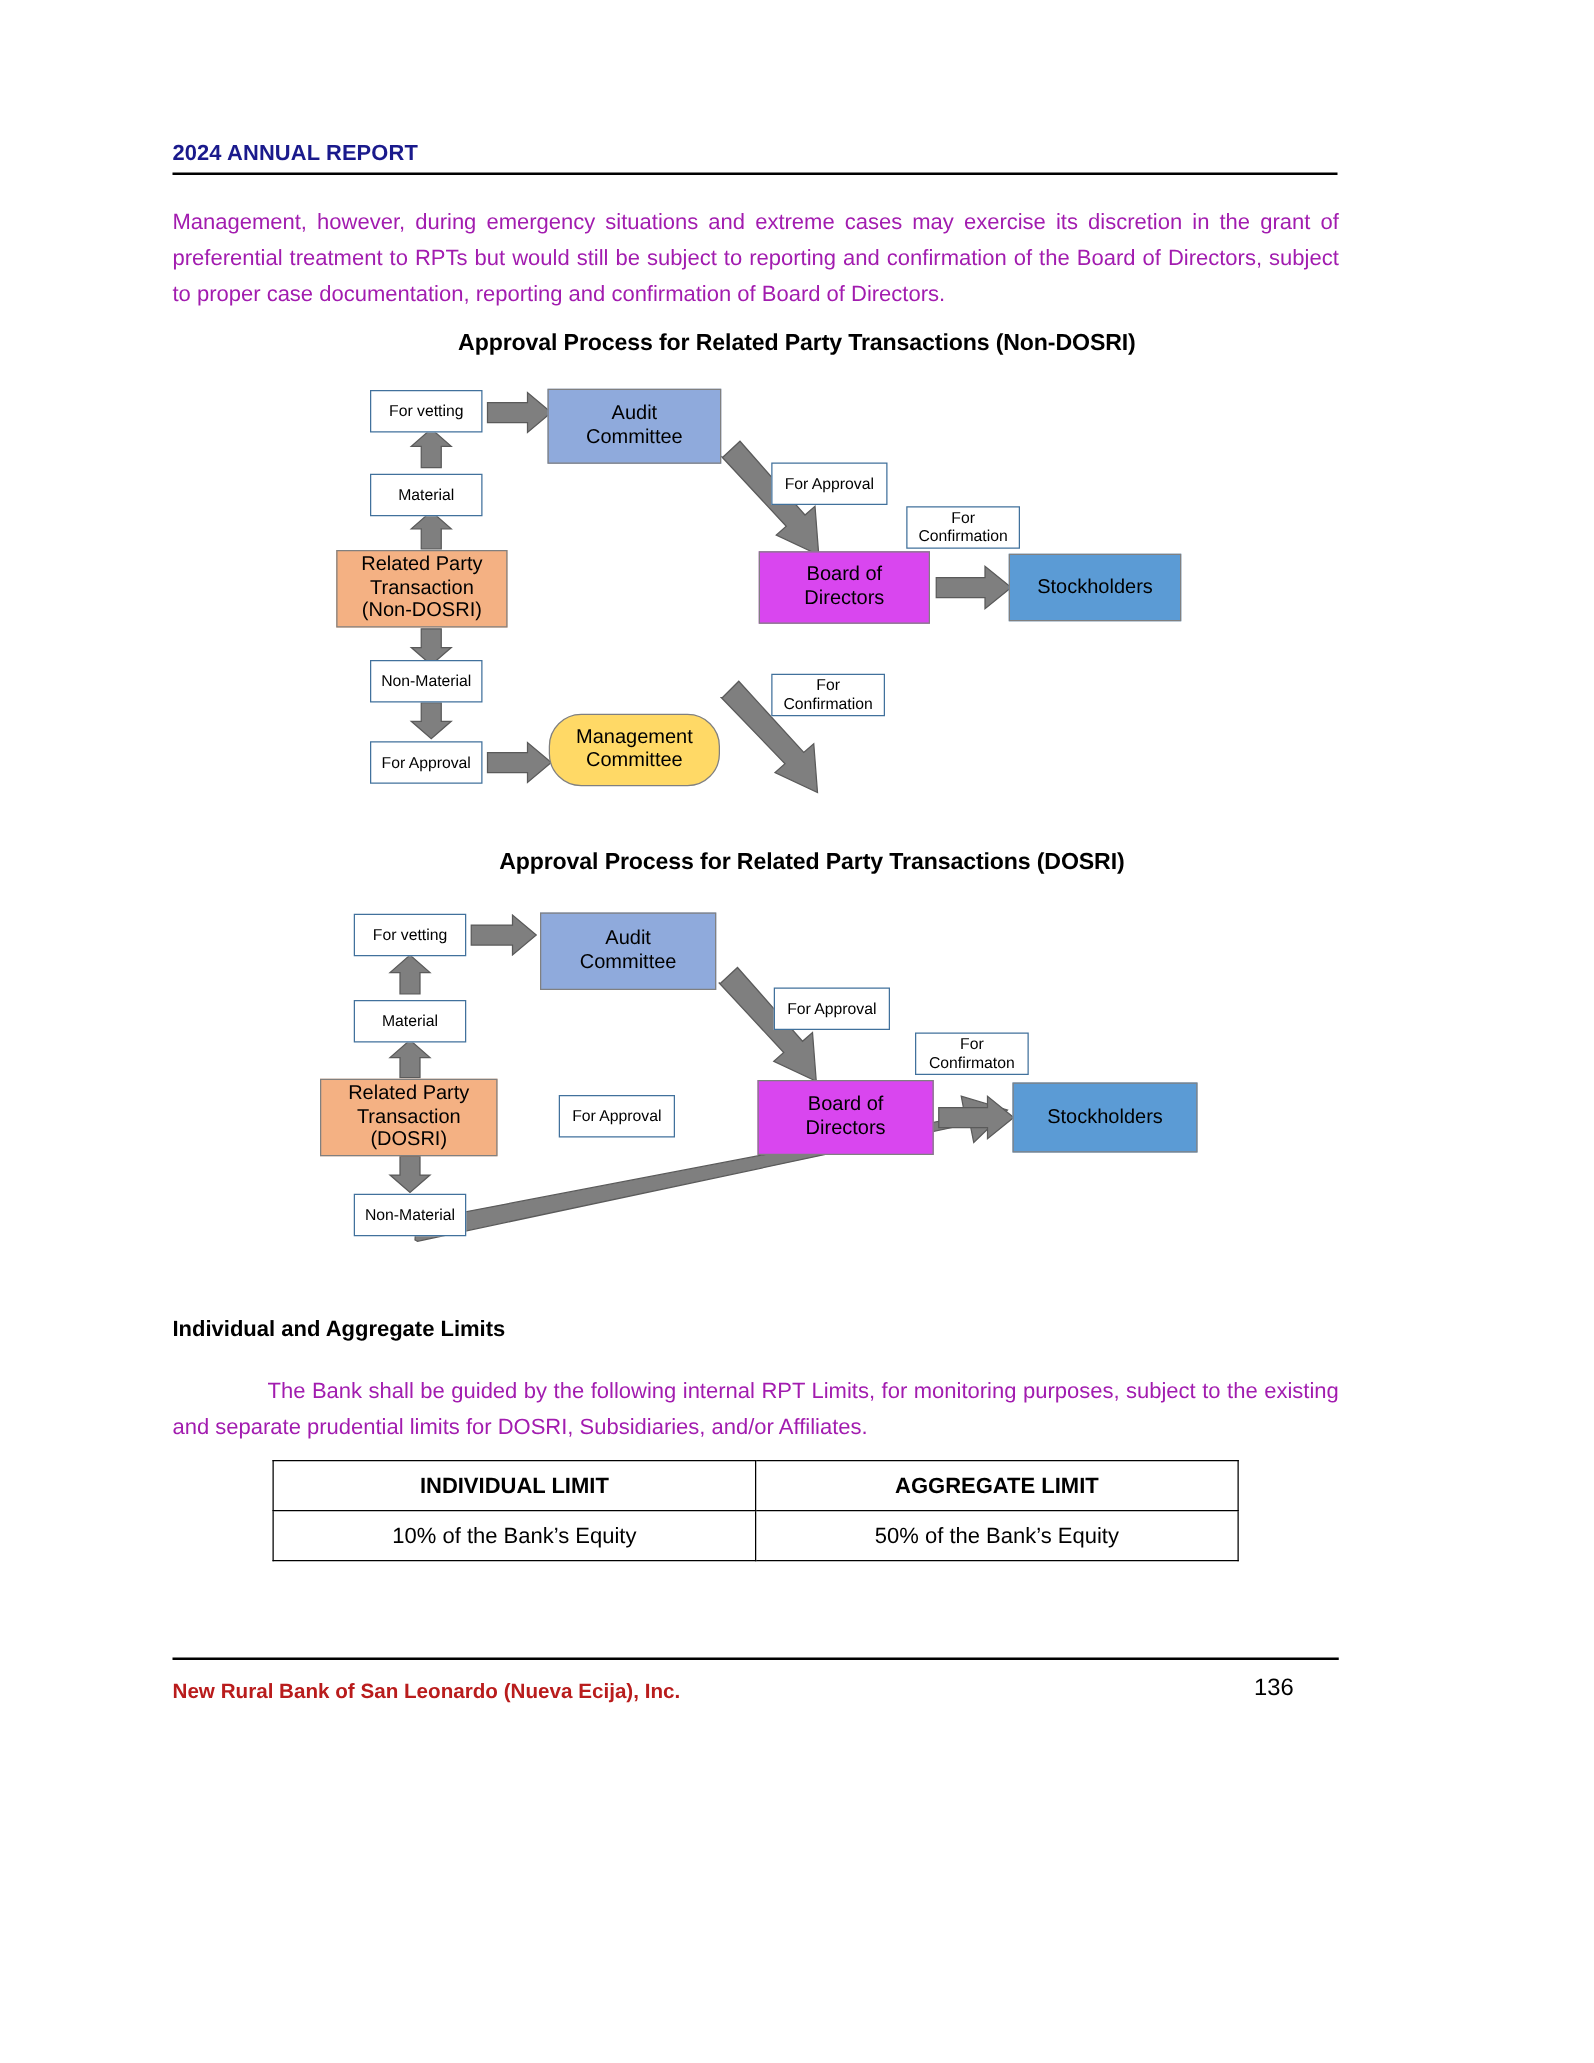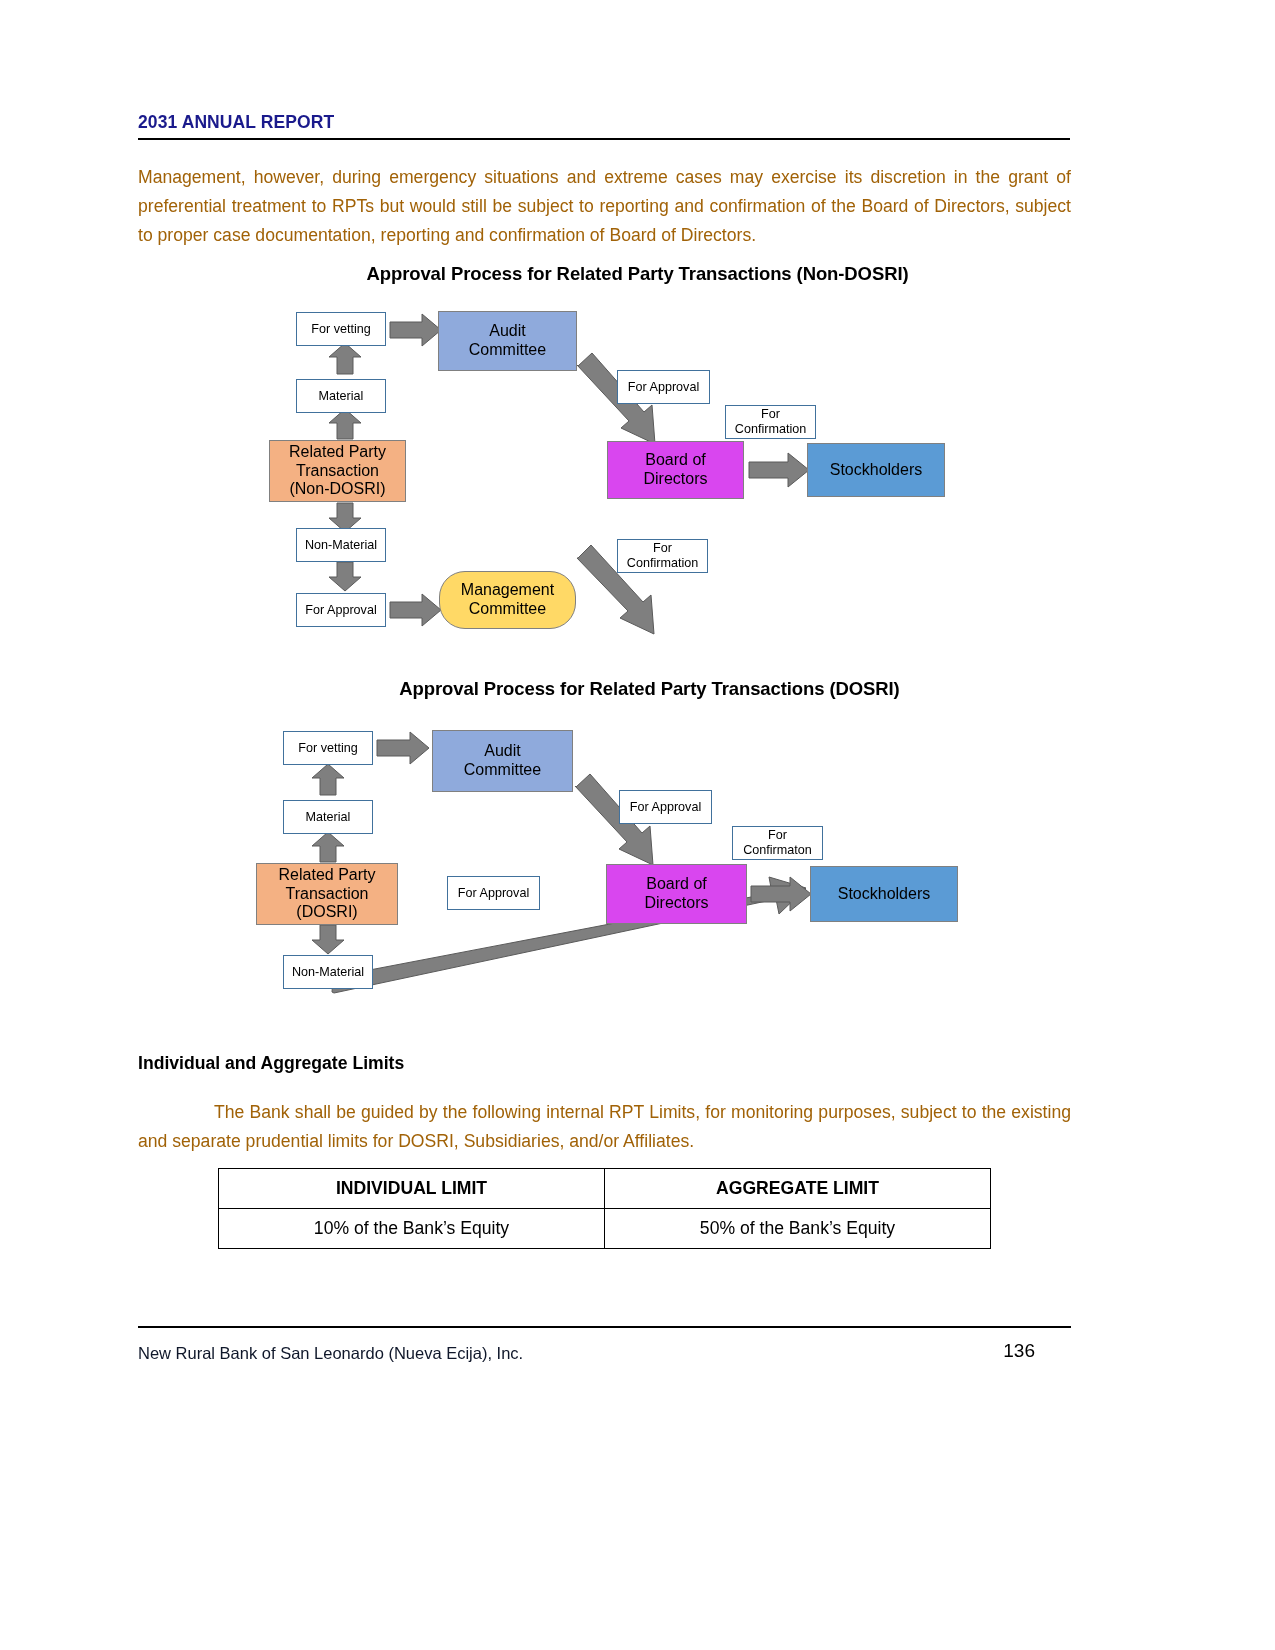--- a/index.html
+++ b/index.html
@@ -39,21 +39,21 @@
     margin-top: 5px;
     border-bottom: 2.2px solid #000000;
   }
 
   
   .para {
     position: absolute;
     font-size: 17.6px;
     line-height: 29px;
     text-align: justify;
-    color: #a16207;
+    color: #a21caf;
   }
   .para-intro {
     left: 138px;
     top: 163px;
     width: 933px;
     text-align: justify;
     text-justify: inter-word;
   }
   .para-limits {
     left: 138px;
@@ -149,40 +149,40 @@
     left: 138px;
     top: 1326px;
     width: 933px;
     border-bottom: 2.2px solid #000000;
   }
   .footer-left {
     position: absolute;
     left: 138px;
     top: 1344px;
     font-size: 16.5px;
-    font-weight: normal;
-    color: #0f172a;
+    font-weight: bold;
+    color: #b91c1c;
   }
   .footer-page {
     position: absolute;
     left: 0;
     top: 1340px;
     width: 1035px;
     text-align: right;
     font-size: 19px;
     color: #000000;
   }
 </style>
 </head>
 <body>
 
 <div class="page">
 
   <div class="header">
-    <div class="header-title">2031 ANNUAL REPORT</div>
+    <div class="header-title">2024 ANNUAL REPORT</div>
     <div class="header-rule"></div>
   </div>
 
   <div class="para para-intro">Management, however, during emergency situations and extreme cases may exercise its discretion in the grant of preferential treatment to RPTs but would still be subject to reporting and confirmation of the Board of Directors, subject to proper case documentation, reporting and confirmation of Board of Directors.</div>
 
   <div class="diagram" style="top:0;height:660px;">
 
     <div class="diagram-title" style="top:263px;">Approval Process for Related Party Transactions (Non-DOSRI)</div>
 
     <svg class="arrow-svg" style="left:0;top:0;width:1275px;height:660px;">

